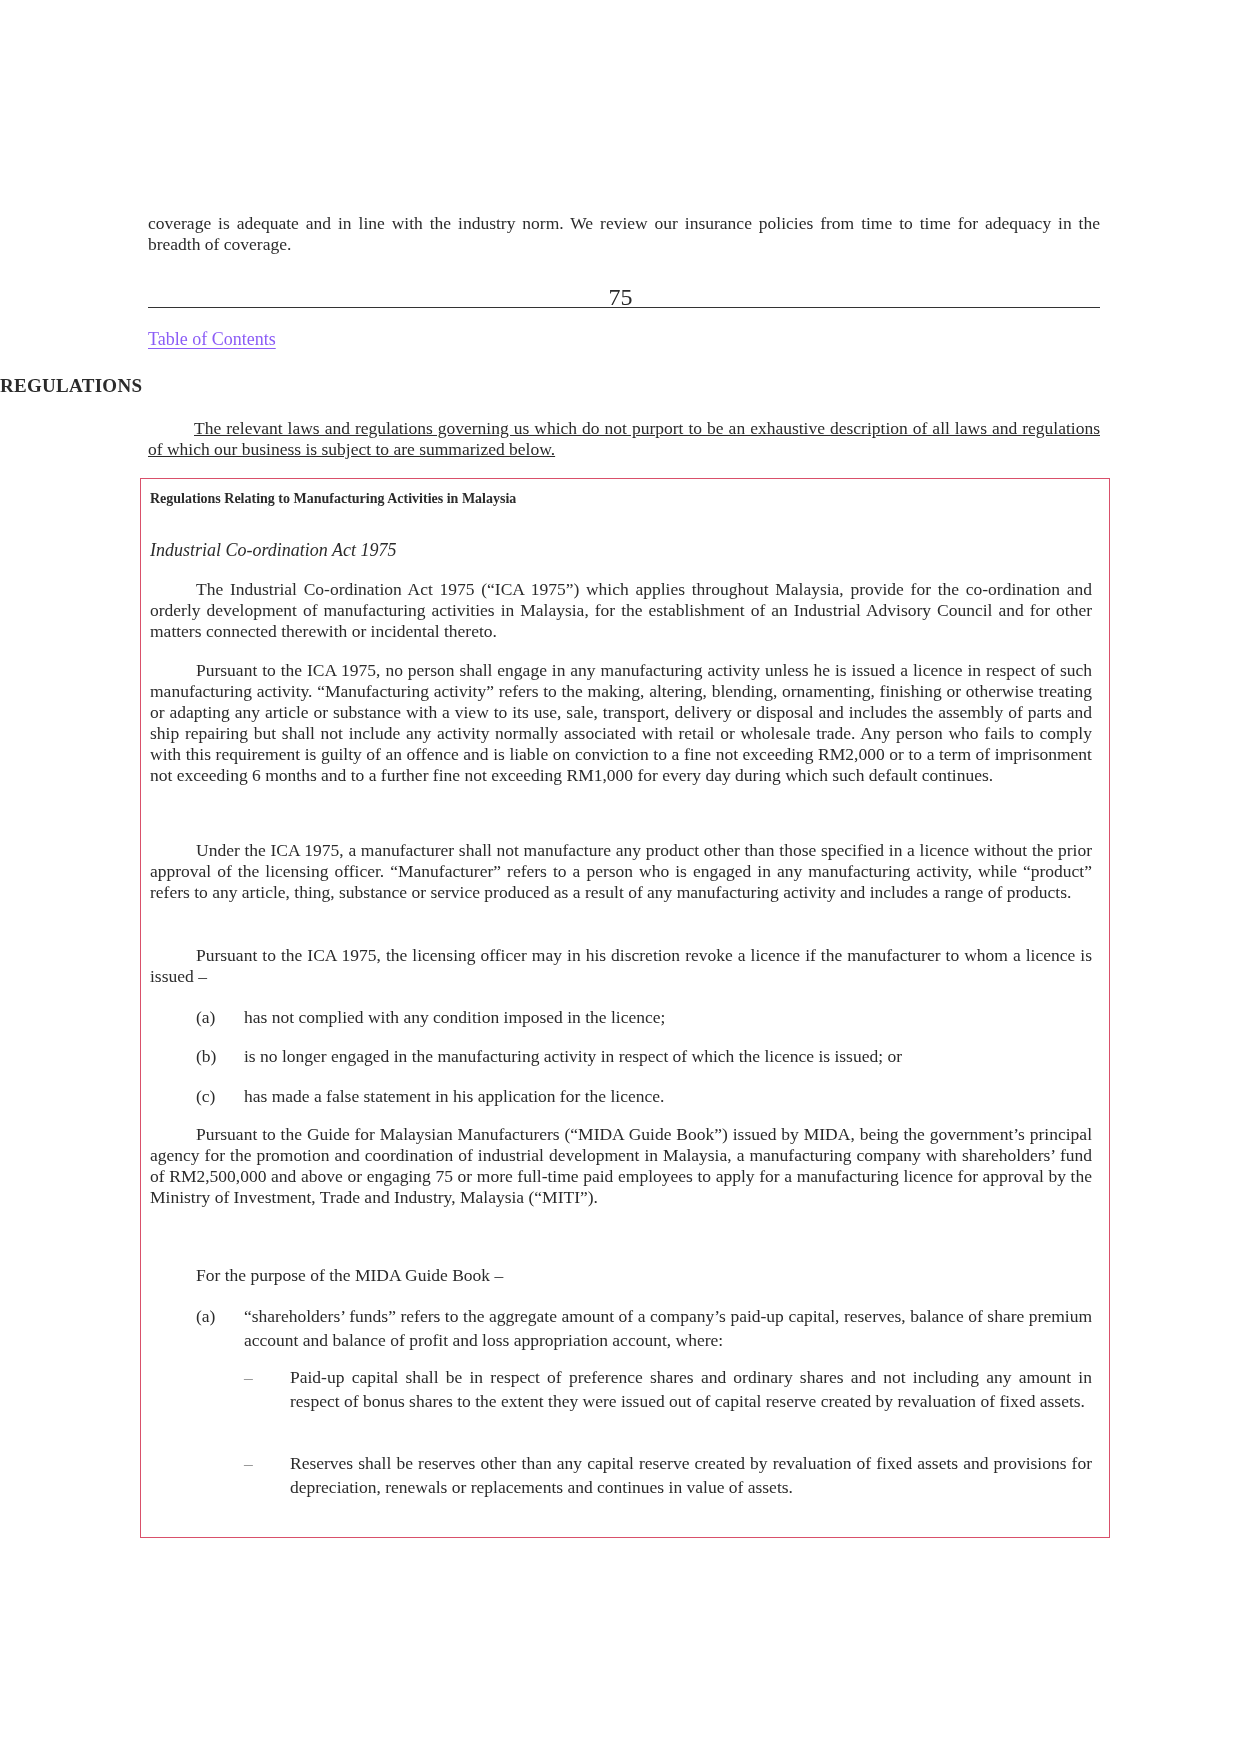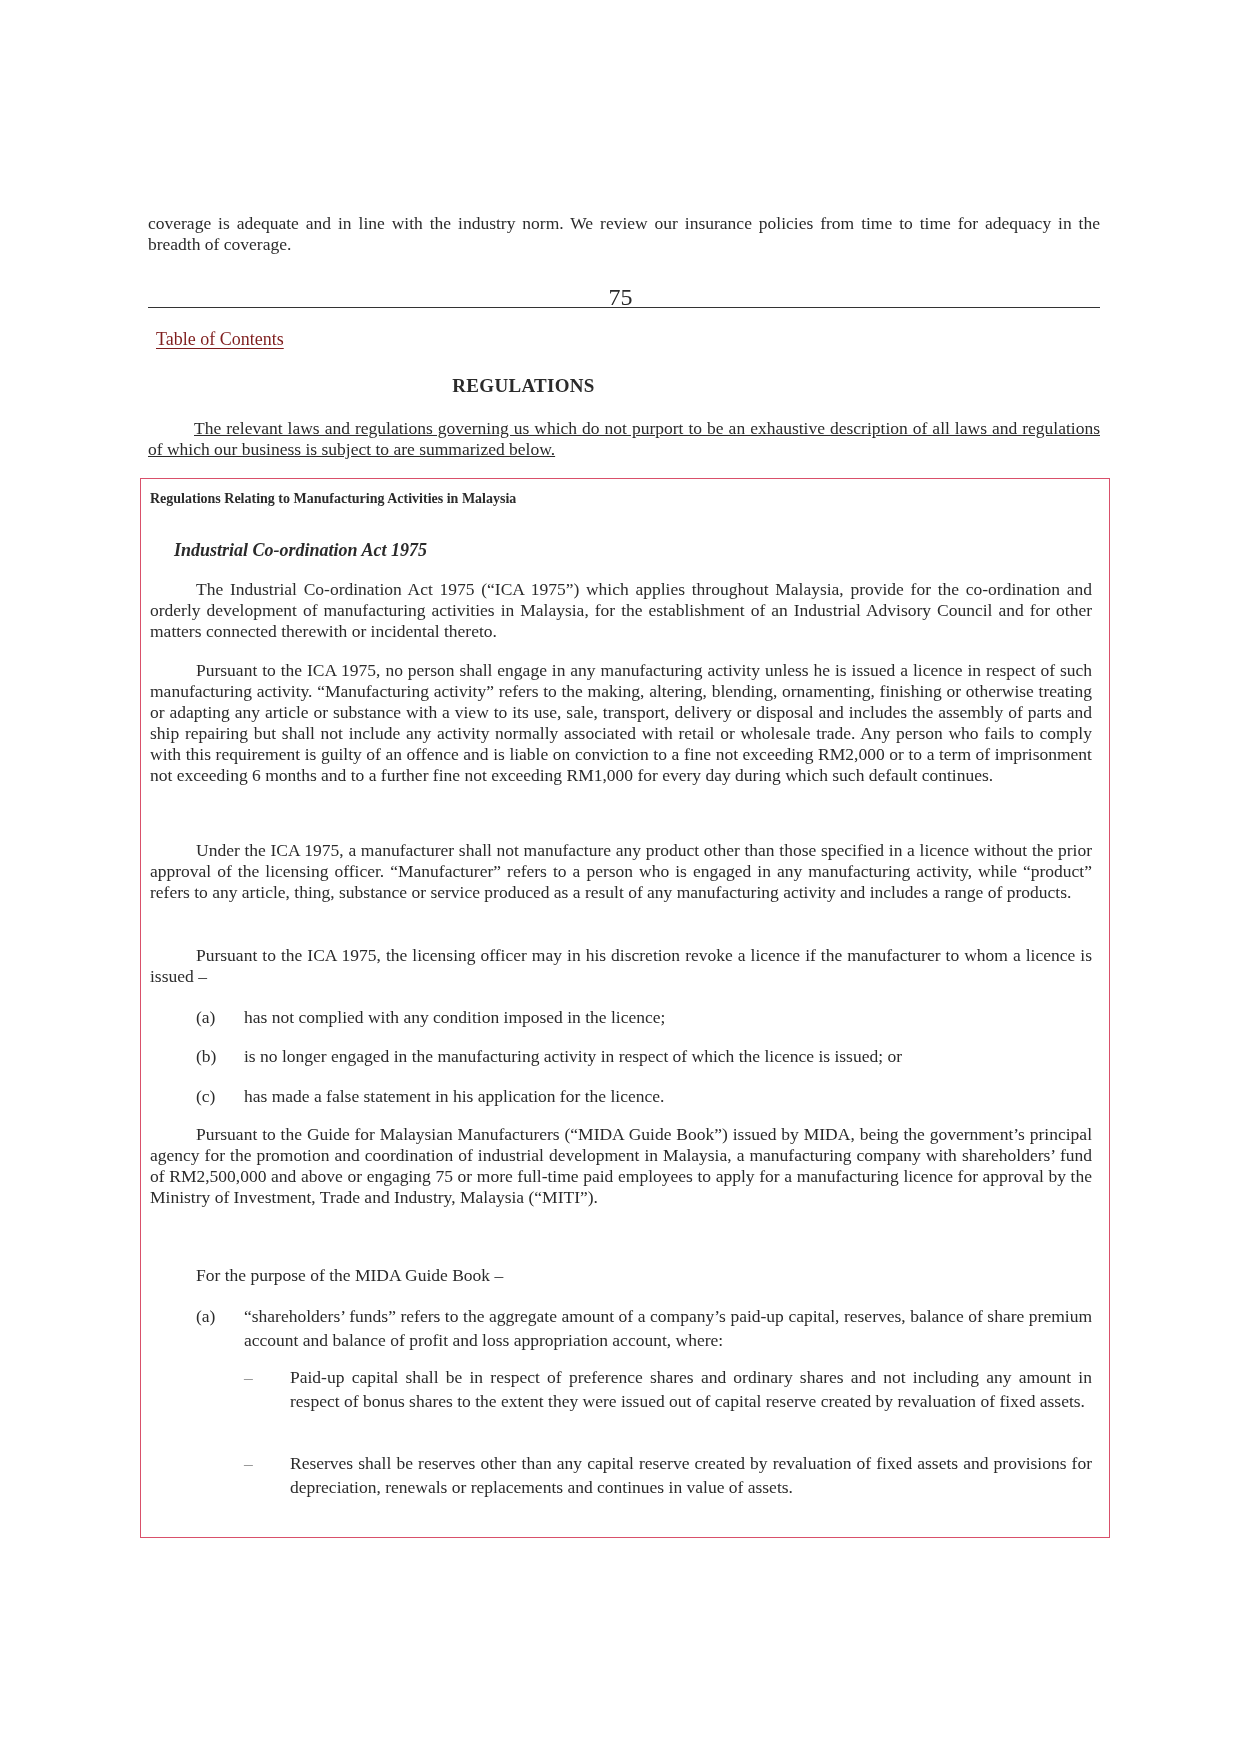--- a/index.html
+++ b/index.html
@@ -7,28 +7,28 @@
       width: 1241px; height: 1755px; position: relative; overflow: hidden;
       font-family: "Liberation Serif", "DejaVu Serif", serif;
       color: #2b2b2b;
       font-size: 17.5px;
     }
     .abs { position: absolute; }
     .para { line-height: 21px; text-align: justify; }
     .indent { text-indent: 46px; }
     .page-no { left: 0; width: 1241px; text-align: center; top: 284px; font-size: 24px; }
     .rule { left: 148px; width: 952px; top: 307px; height: 0; border-top: 1.5px solid #333; }
-    .toc-link { left: 156px; top: 329px; font-size: 18px; color: #7f1d1d; text-decoration: underline; text-underline-offset: 3px; cursor: pointer; }
-    .section-title { left: 0; width: 1047px; text-align: center; top: 375px; font-weight: bold; font-size: 19px; letter-spacing: 0.3px; }
+    .toc-link { left: 148px; top: 329px; font-size: 18px; color: #8b5cf6; text-decoration: underline; text-underline-offset: 3px; cursor: pointer; }
+    .section-title { left: 0; width: 1047px; text-align: left; top: 375px; font-weight: bold; font-size: 19px; letter-spacing: 0.3px; }
     .box {
       left: 140px; top: 478px; width: 970px; height: 1060px;
       border: 1.6px solid #d9506a; box-sizing: border-box;
     }
     .box-heading { font-weight: bold; font-size: 14px; }
-    .sub-heading { font-weight: bold; font-style: italic; font-size: 18px; margin-left: 24px; }
+    .sub-heading { font-weight: normal; font-style: italic; font-size: 18px; }
     .list-item { display: flex; line-height: 23.5px; }
     .list-label { width: 48px; flex: 0 0 48px; }
     .list-text { flex: 1; text-align: justify; }
     .dash-item { display: flex; line-height: 23.5px; }
     .dash-mark { width: 46px; flex: 0 0 46px; color: #888; }
     .dash-text { flex: 1; text-align: justify; }
   </style>
 </head>
 <body>
 

